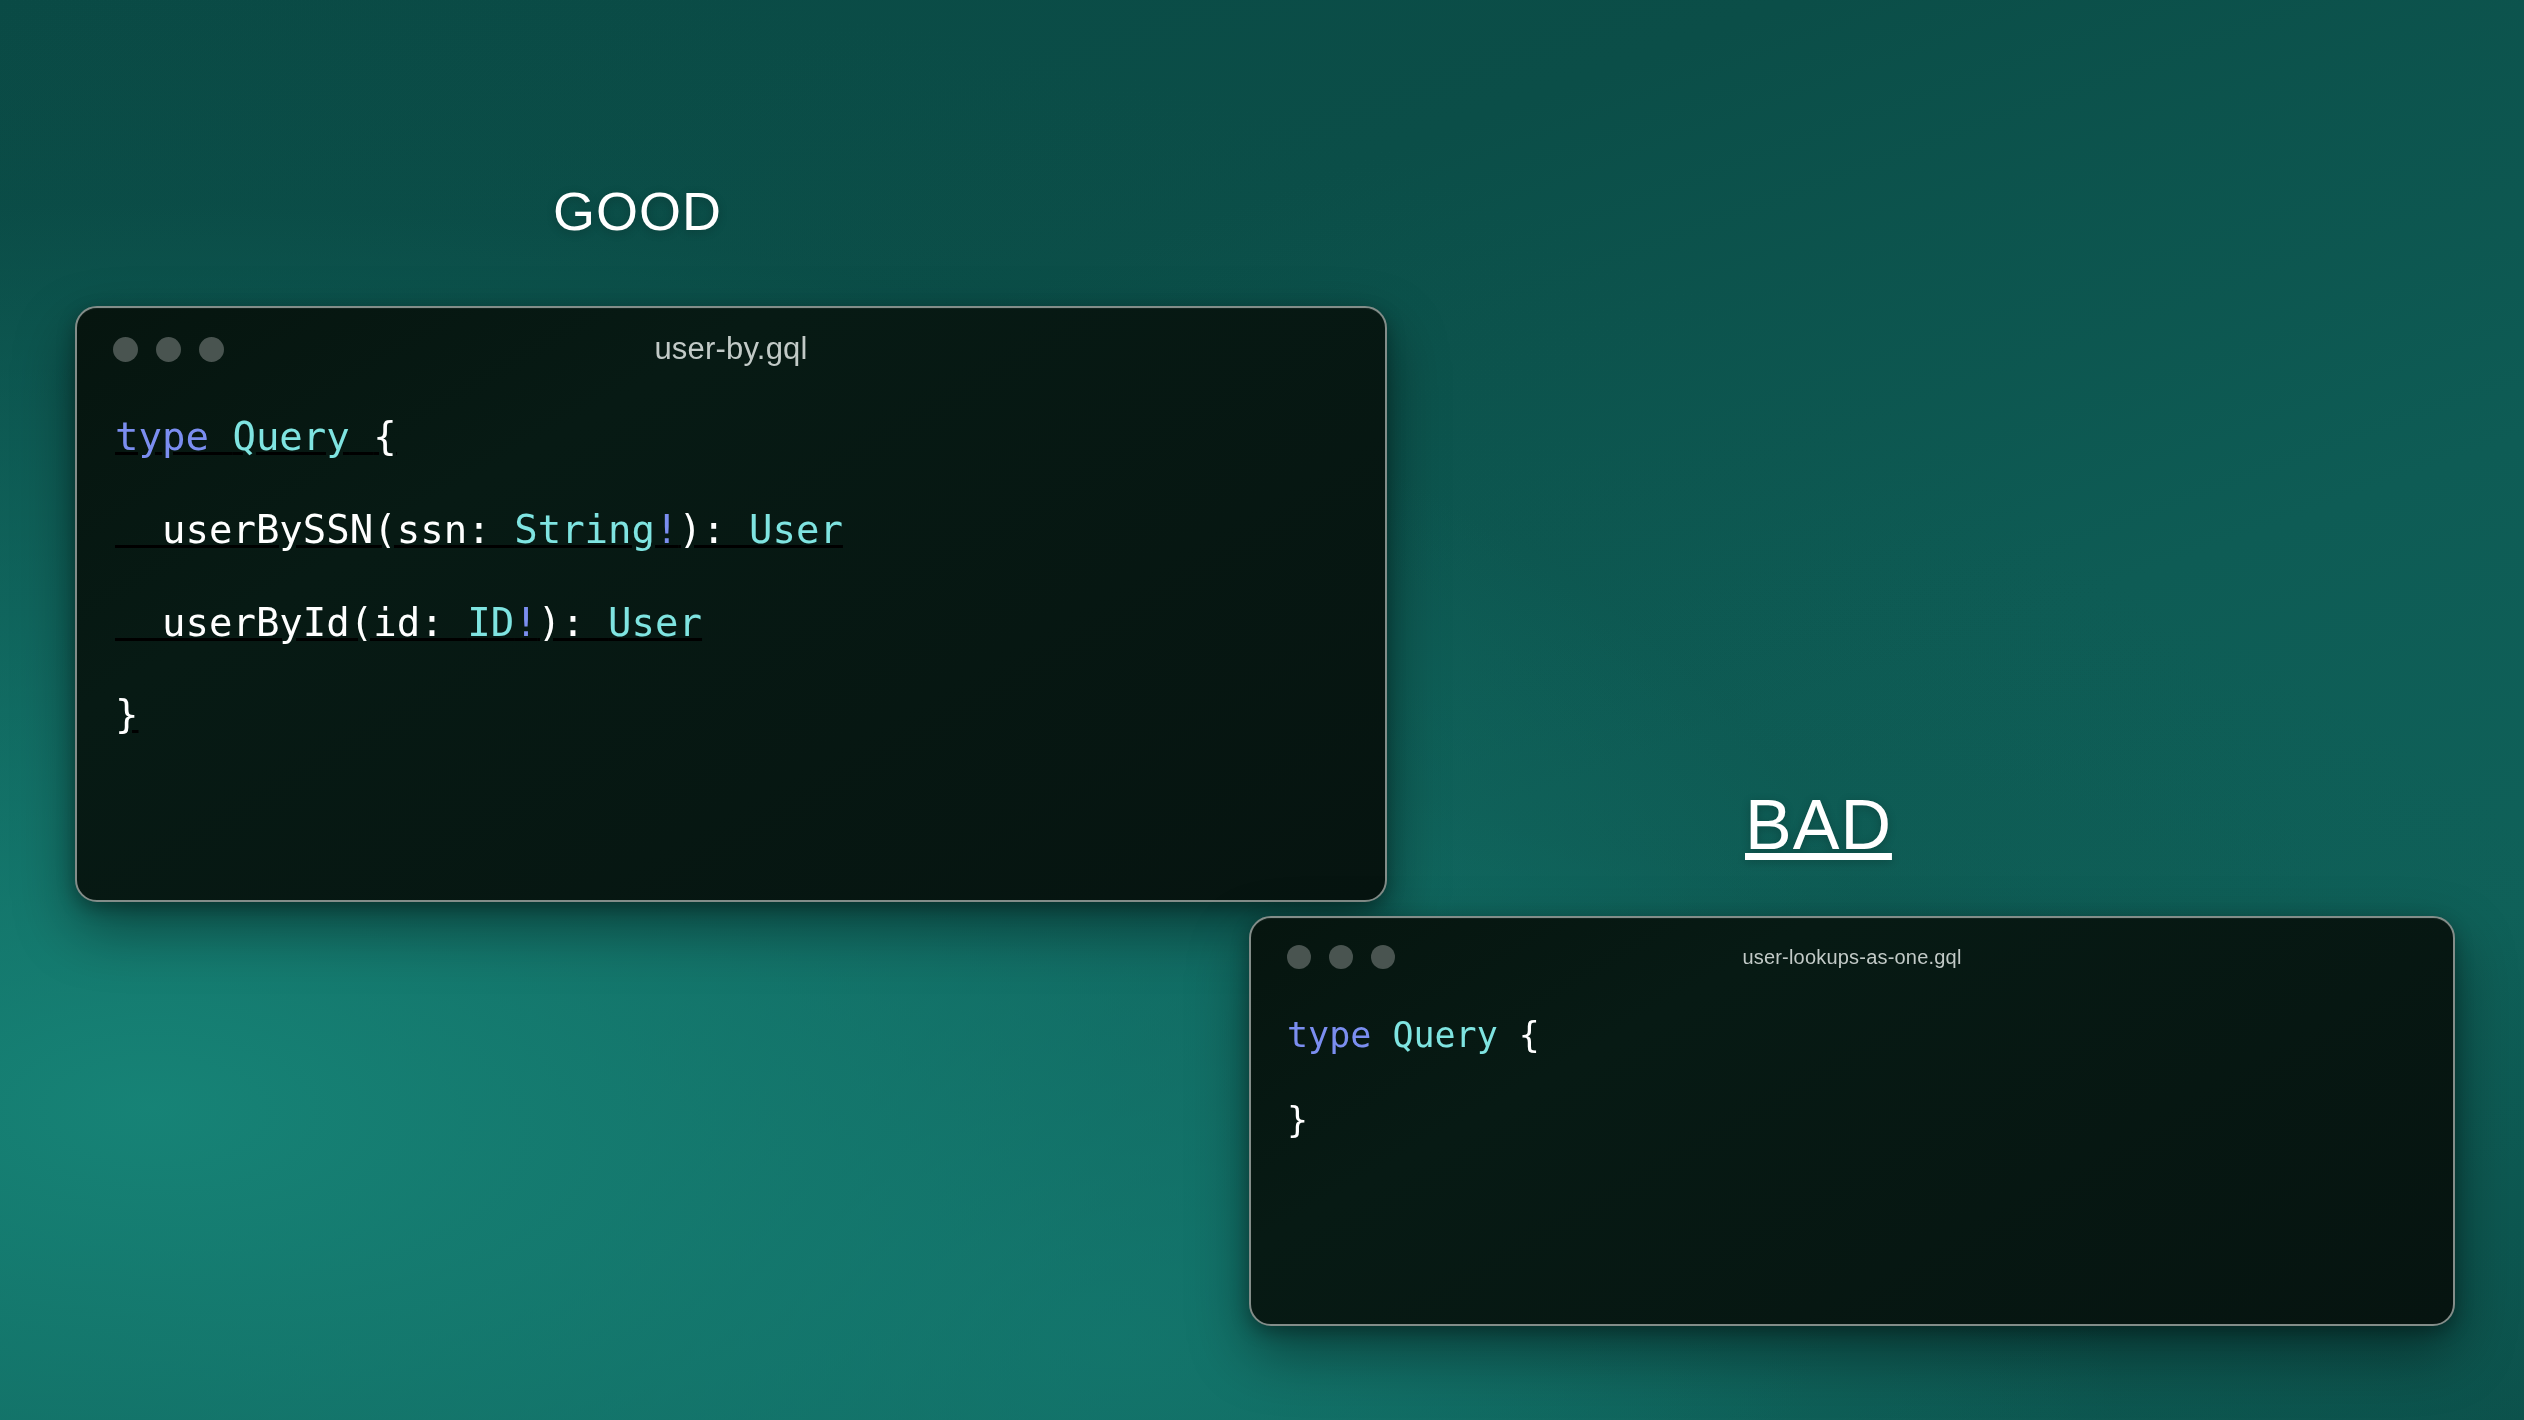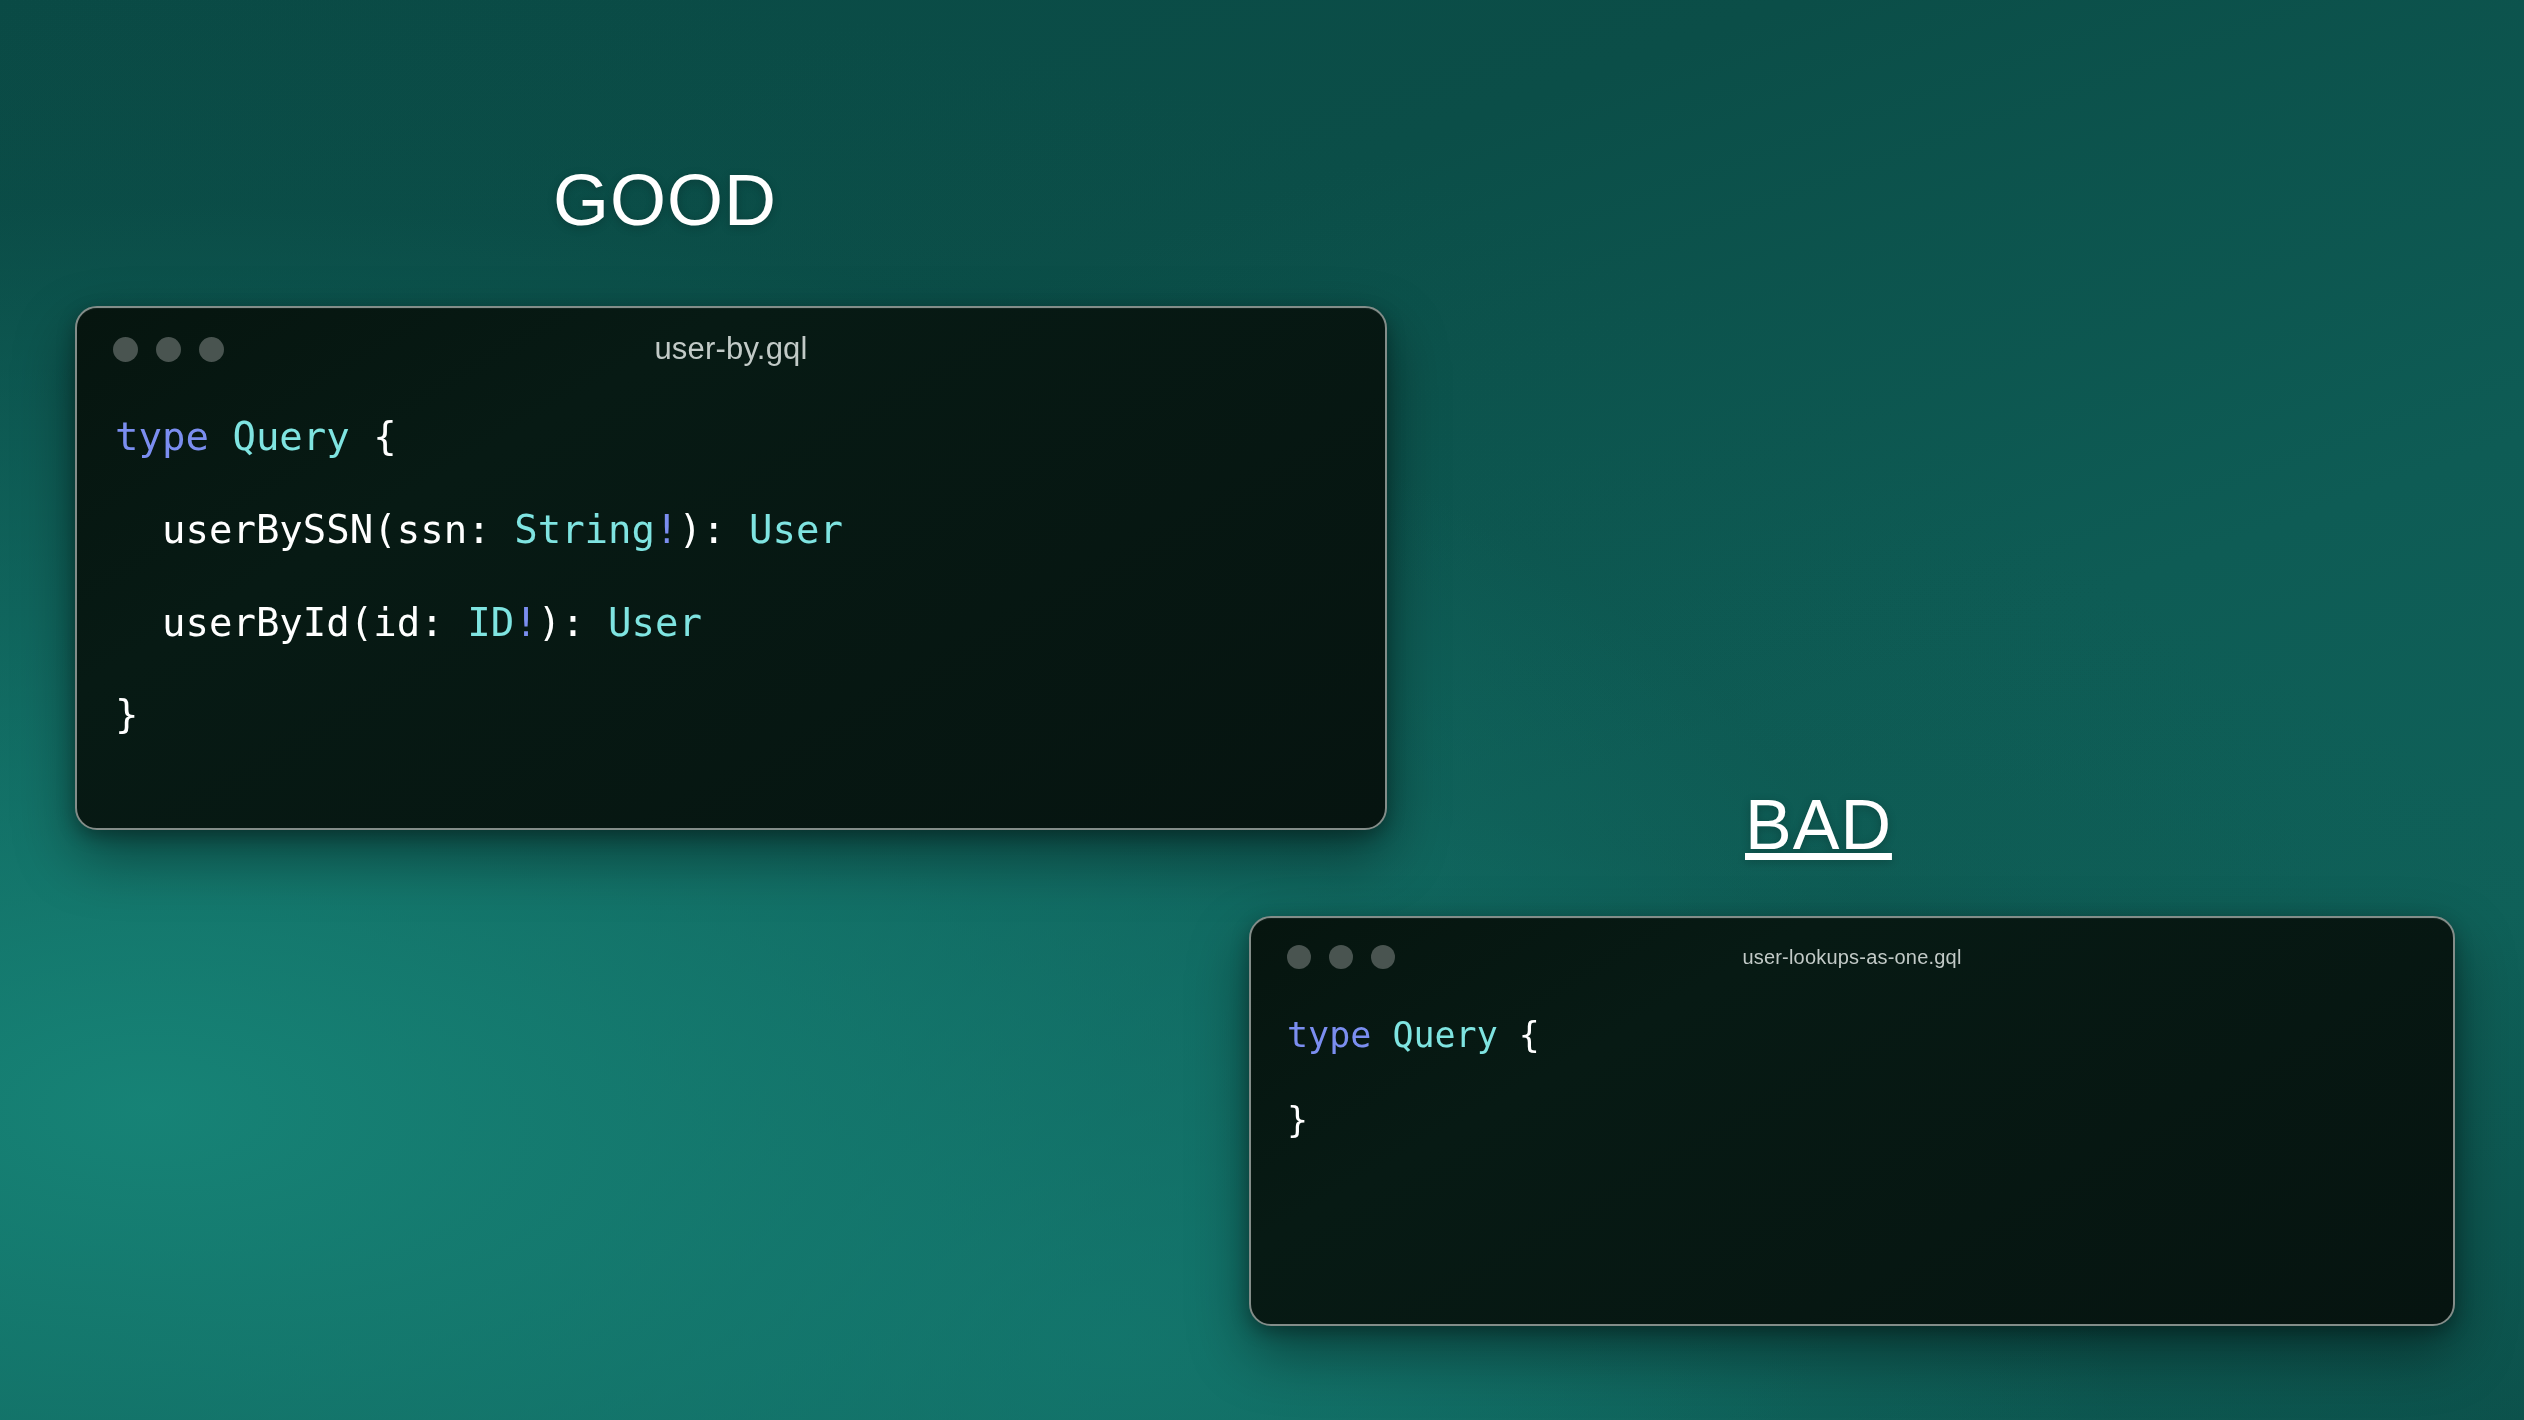--- a/index.html
+++ b/index.html
@@ -33,22 +33,22 @@
     color: #ffffff;
     font-family: "Liberation Sans", sans-serif;
     font-weight: 400;
     letter-spacing: 1px;
     line-height: 1;
     white-space: nowrap;
     text-shadow: 0 2px 10px rgba(0,0,0,0.22);
   }
   #label-good {
     left: 553px;
-    top: 164px;
-    font-size: 72px;
+    top: 184px;
+    font-size: 54px;
   }
   #label-bad {
     left: 1745px;
     top: 790px;
     font-size: 70px;
     text-decoration: underline;
   }
 
   
   .code-window {
@@ -61,21 +61,22 @@
     box-shadow:
       0 26px 60px rgba(0,0,0,0.42),
       0 6px 18px rgba(0,0,0,0.30),
       inset 0 1px 0 rgba(255,255,255,0.05);
     overflow: hidden;
   }
   #window-good {
     left: 75px;
     top: 306px;
     width: 1312px;
-    height: 524px;
+    height: 596px;
+    text-decoration: underline;
   }
   #window-bad {
     left: 1249px;
     top: 916px;
     width: 1206px;
     height: 410px;
   }
 
   .titlebar {
     position: relative;

